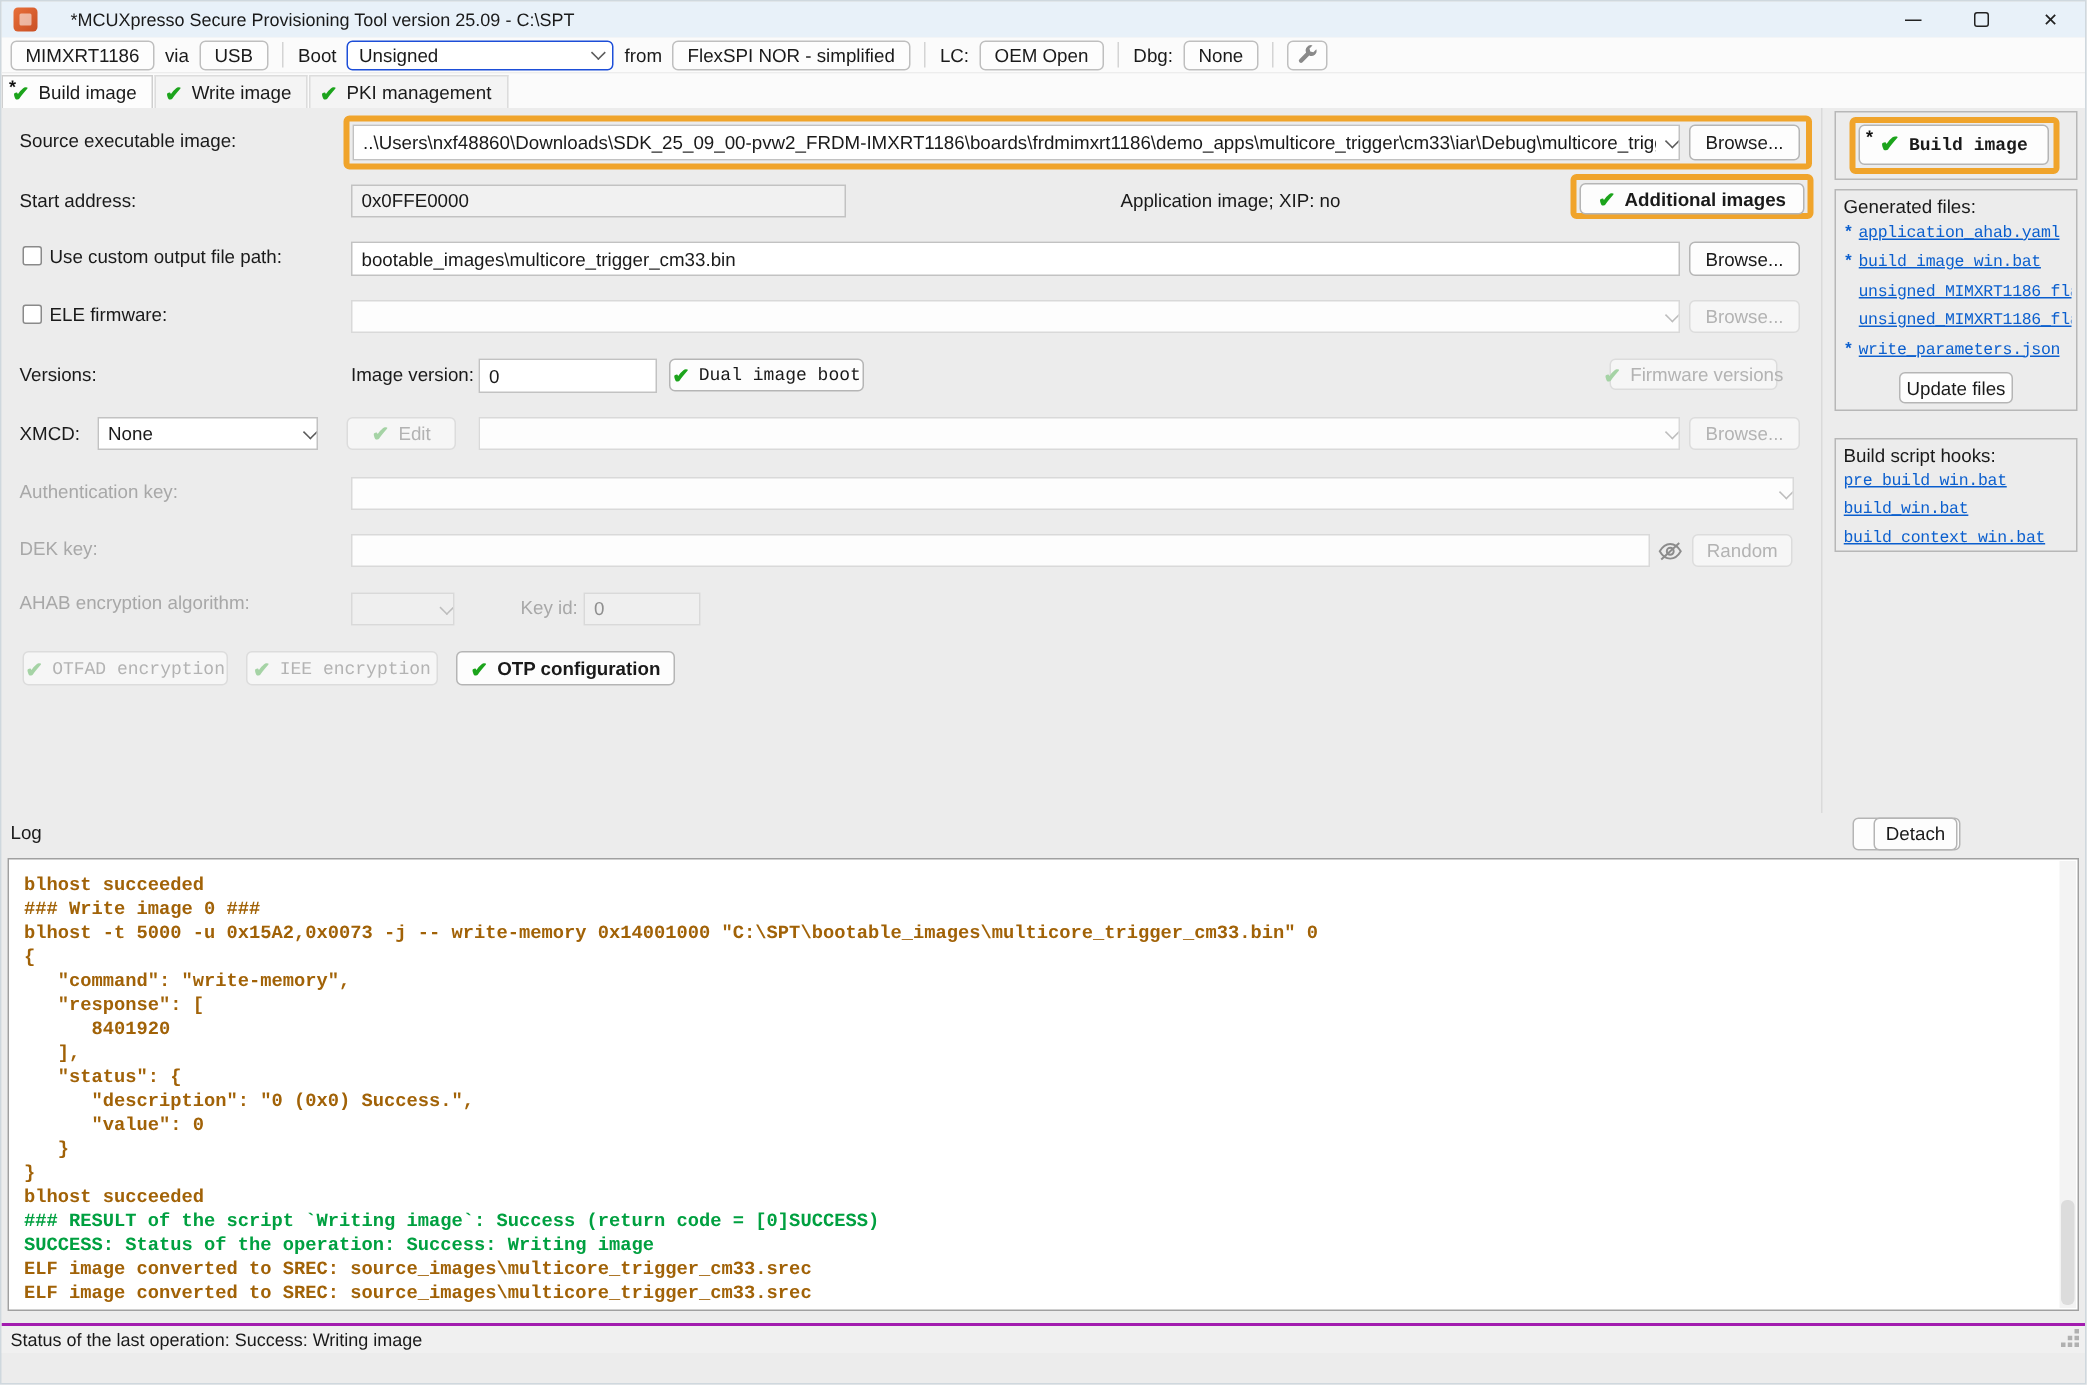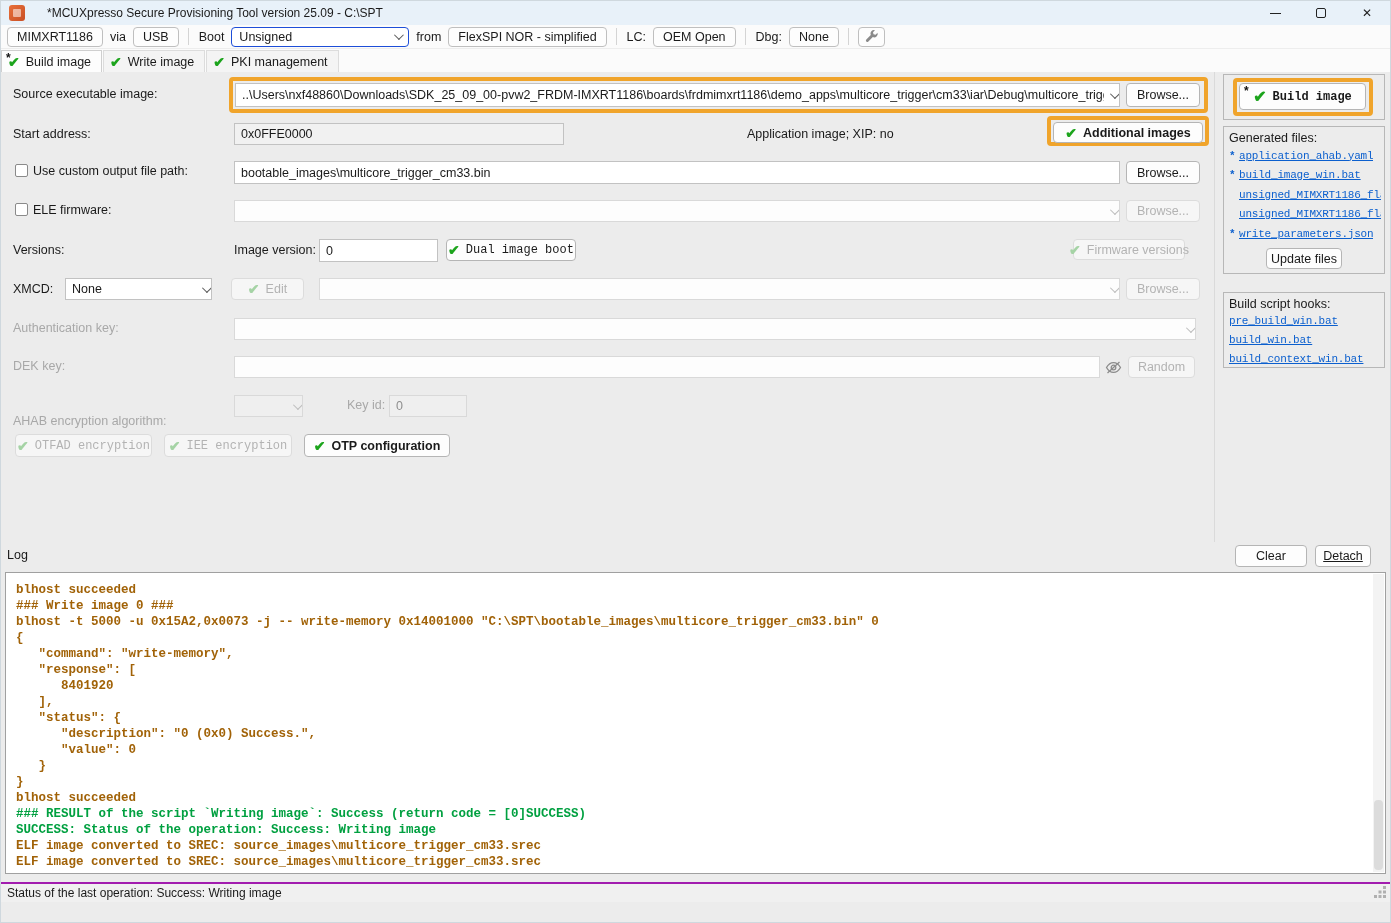--- a/index.html
+++ b/index.html
@@ -208,21 +208,21 @@
 
     <span class="lbl dis" style="left:12px;top:287px;">DEK key:</span>
     <div class="field dis" style="left:233px;top:284px;width:866px;height:22px;"></div>
     <svg style="position:absolute;left:1104px;top:288px;" width="17" height="15" viewBox="0 0 17 15">
       <path d="M1.5 7.5 C3.5 4 6.3 2.6 8.5 2.6 C10.7 2.6 13.5 4 15.5 7.5 C13.5 11 10.7 12.4 8.5 12.4 C6.3 12.4 3.5 11 1.5 7.5 Z" fill="none" stroke="#8c8c8c" stroke-width="1.3"></path>
       <circle cx="8.5" cy="7.5" r="2.3" fill="none" stroke="#8c8c8c" stroke-width="1.3"></circle>
       <line x1="2.5" y1="13" x2="14.5" y2="2" stroke="#8c8c8c" stroke-width="1.3"></line>
     </svg>
     <div class="btn dis" style="left:1127px;top:284px;width:67px;height:22px;">Random</div>
 
-    <span class="lbl dis" style="left:12px;top:323px;margin-top:19px;">AHAB encryption algorithm:</span>
+    <span class="lbl dis" style="left:12px;top:323px;">AHAB encryption algorithm:</span>
     <div class="field dis2" style="left:233px;top:323px;width:69px;height:22px;padding-right:2px;">
       <span class="val" style="flex:1;"></span>
       <span class="chev dis"></span>
     </div>
     <span class="lbl dis" style="left:346px;top:326px;">Key id:</span>
     <div class="field dis2" style="left:388px;top:323px;width:78px;height:22px;color:#8f8f8f;">0</div>
 
     <div class="btn dis" style="left:14px;top:362px;width:137px;height:23px;">
       <span class="check dim">✔</span>
       <span class="mono" style="color:#b3b3b3;">OTFAD encryption</span>
@@ -281,21 +281,21 @@
 
     <a class="link">pre_build_win.bat</a>
         <a class="link">build_win.bat</a>
         <a class="link">build_context_win.bat</a>
       </div>
   </div>
 
   <div class="log-section">
     <span class="log-title">Log</span>
     <div class="btn" style="left:1234px;top:3px;width:72px;height:22px;">Clear</div>
-    <div class="btn" style="left:1314px;top:3px;width:56px;height:22px;text-decoration:underline;">Detach</div>
+    <div class="btn" style="left:1248px;top:3px;width:56px;height:22px;">Detach</div>
     <div class="log-box">
       <div class="log-content">
 
       <div class="log-line">blhost succeeded</div>
           <div class="log-line">### Write image 0 ###</div>
           <div class="log-line">blhost -t 5000 -u 0x15A2,0x0073 -j -- write-memory 0x14001000 "C:\SPT\bootable_images\multicore_trigger_cm33.bin" 0</div>
           <div class="log-line">{</div>
           <div class="log-line">   "command": "write-memory",</div>
           <div class="log-line">   "response": [</div>
           <div class="log-line">      8401920</div>

